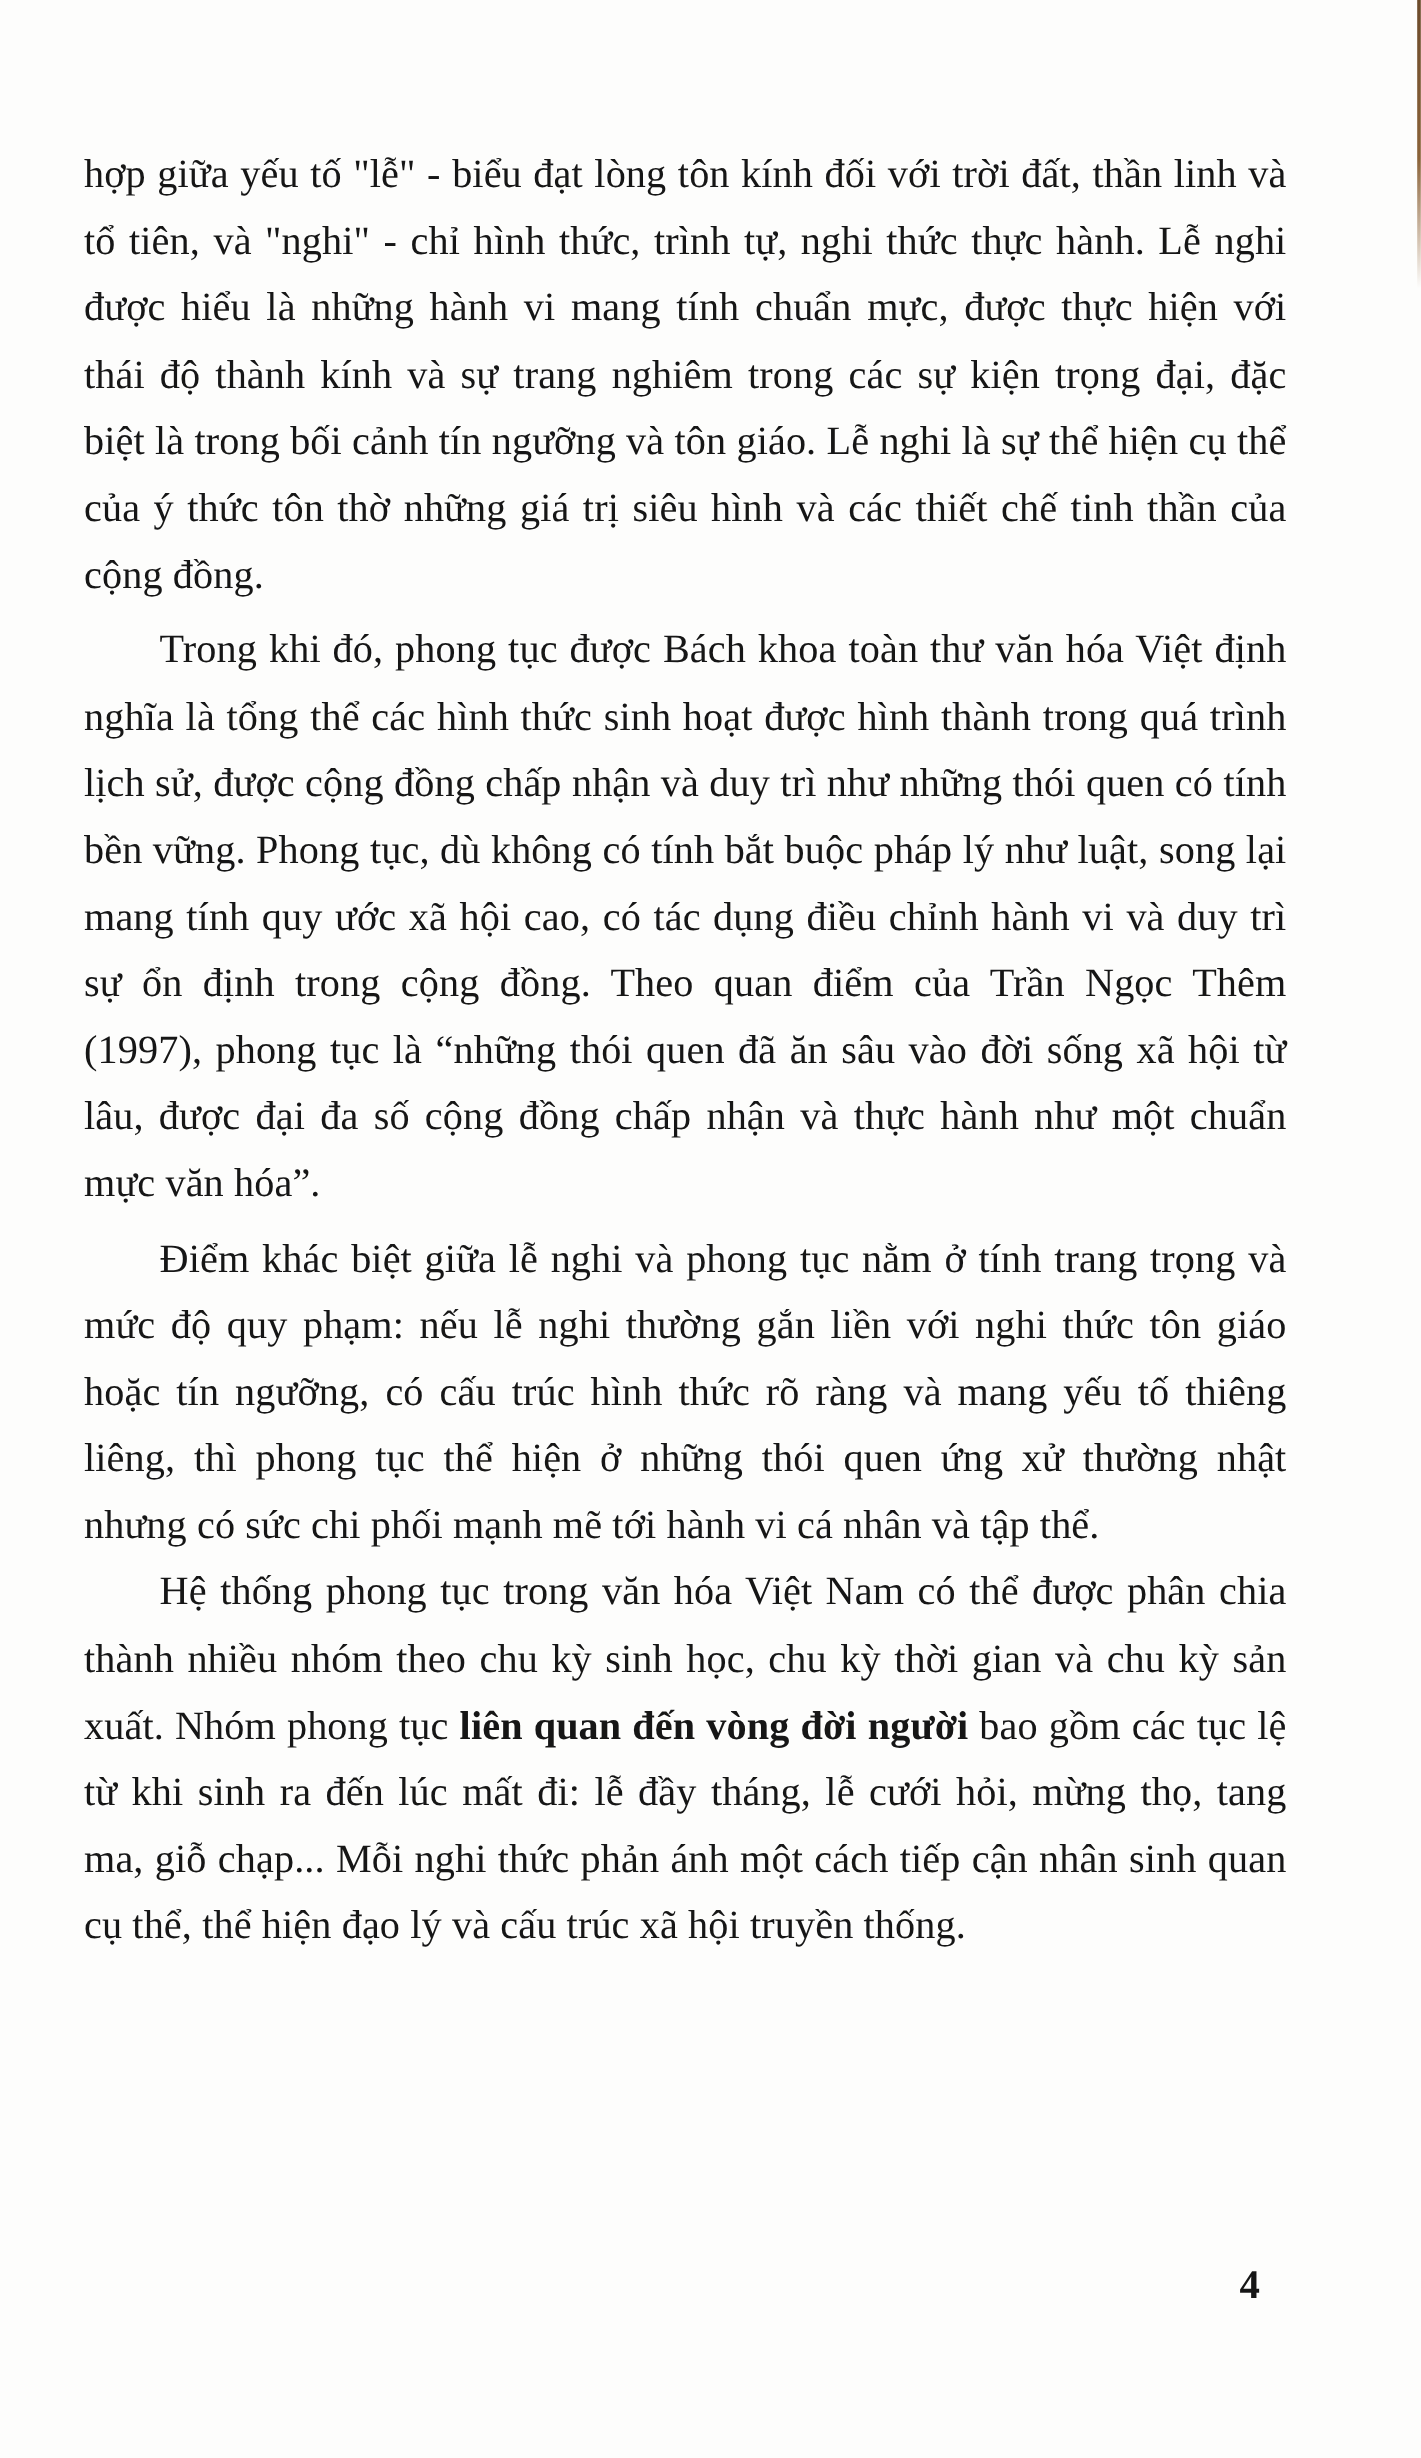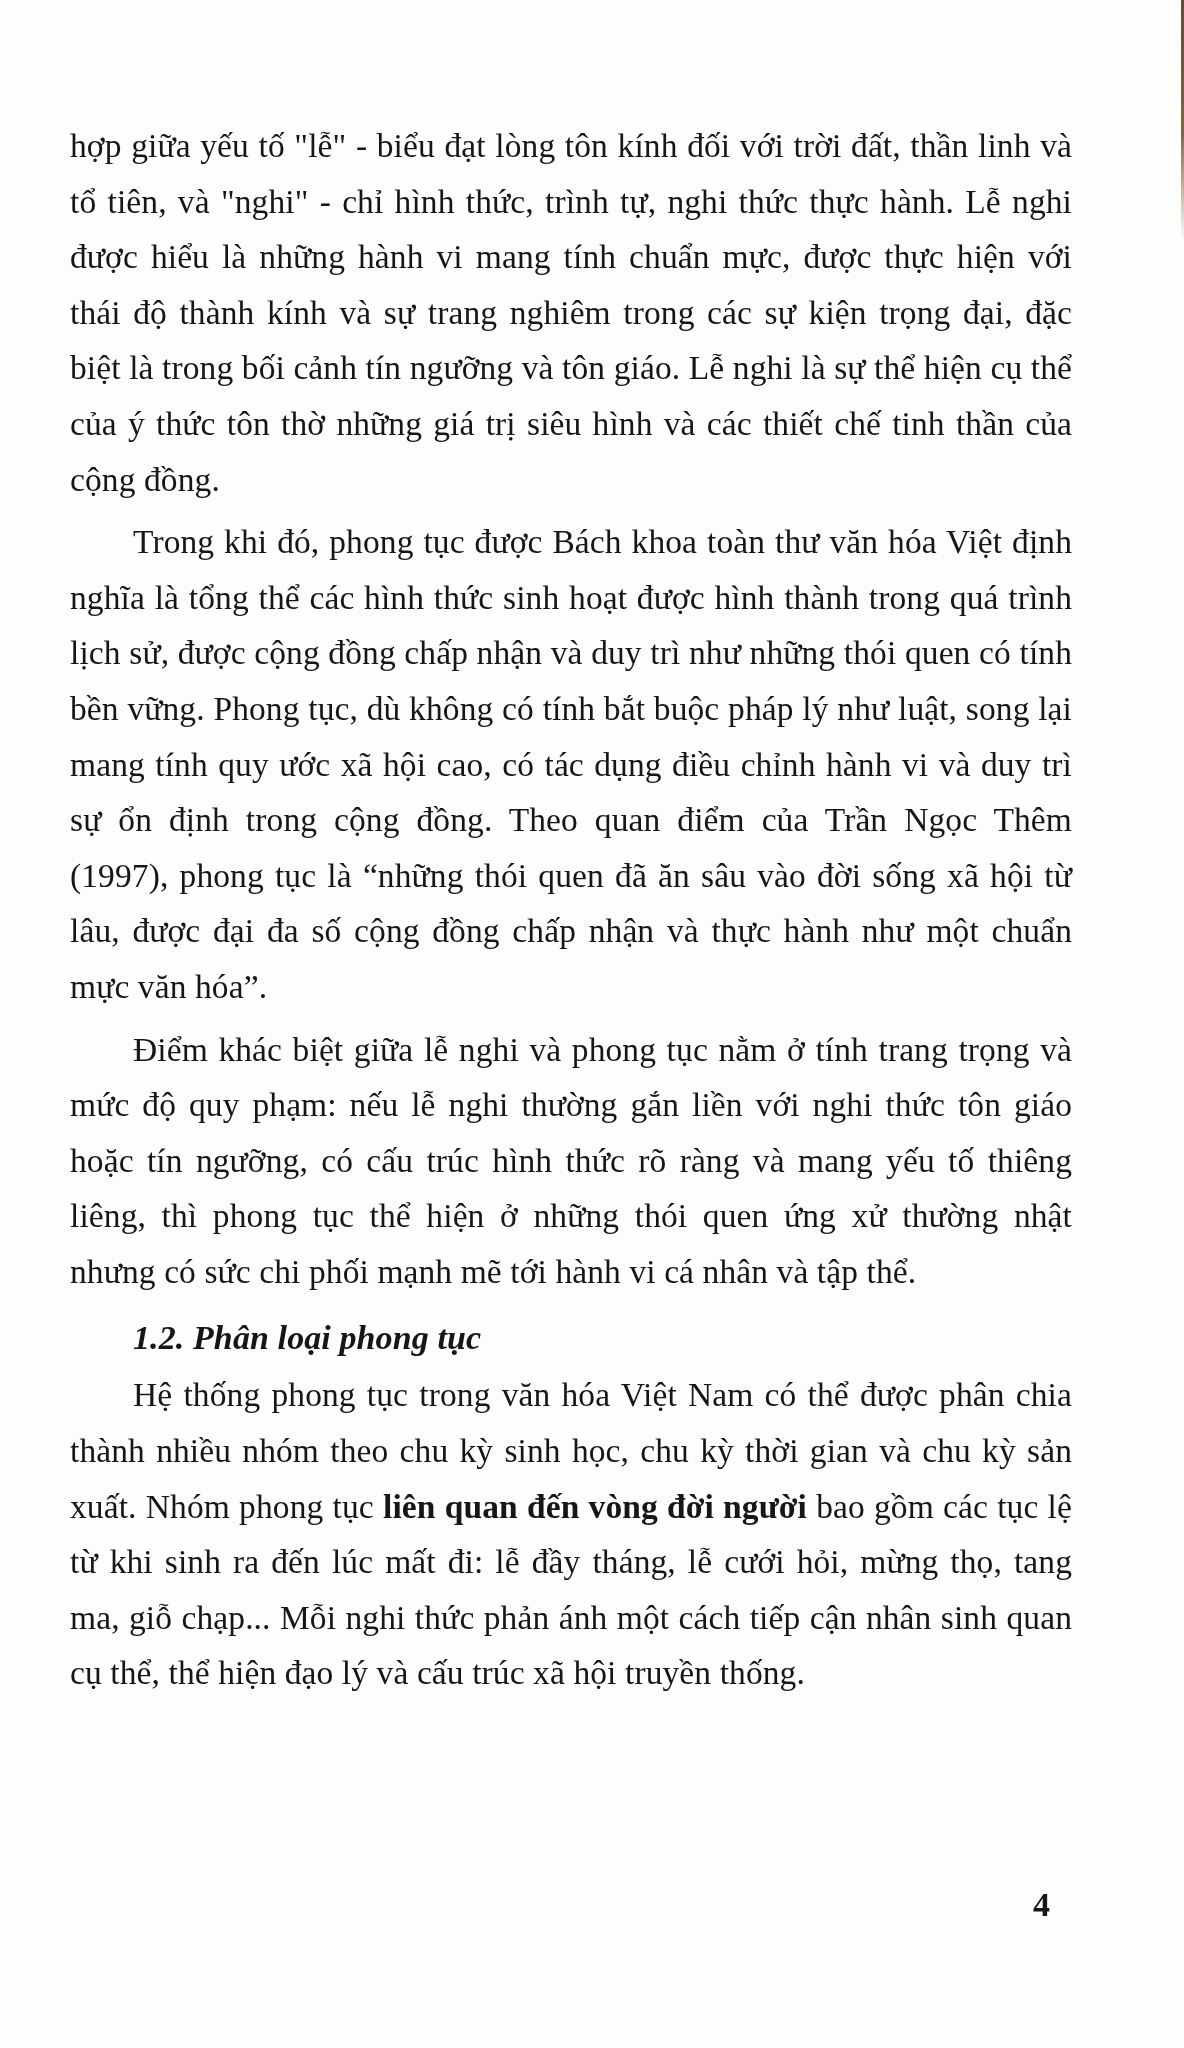--- a/index.html
+++ b/index.html
@@ -66,17 +66,16 @@
 </style>
 </head>
 <body>
 
 <div class="page-edge"></div>
 
 <div class="text-block">
   <p>hợp giữa yếu tố "lễ" - biểu đạt lòng tôn kính đối với trời đất, thần linh và tổ tiên, và "nghi" - chỉ hình thức, trình tự, nghi thức thực hành. Lễ nghi được hiểu là những hành vi mang tính chuẩn mực, được thực hiện với thái độ thành kính và sự trang nghiêm trong các sự kiện trọng đại, đặc biệt là trong bối cảnh tín ngưỡng và tôn giáo. Lễ nghi là sự thể hiện cụ thể của ý thức tôn thờ những giá trị siêu hình và các thiết chế tinh thần của cộng đồng.</p>
   <p class="indent gap">Trong khi đó, phong tục được Bách khoa toàn thư văn hóa Việt định nghĩa là tổng thể các hình thức sinh hoạt được hình thành trong quá trình lịch sử, được cộng đồng chấp nhận và duy trì như những thói quen có tính bền vững. Phong tục, dù không có tính bắt buộc pháp lý như luật, song lại mang tính quy ước xã hội cao, có tác dụng điều chỉnh hành vi và duy trì sự ổn định trong cộng đồng. Theo quan điểm của Trần Ngọc Thêm (1997), phong tục là “những thói quen đã ăn sâu vào đời sống xã hội từ lâu, được đại đa số cộng đồng chấp nhận và thực hành như một chuẩn mực văn hóa”.</p>
   <p class="indent gap">Điểm khác biệt giữa lễ nghi và phong tục nằm ở tính trang trọng và mức độ quy phạm: nếu lễ nghi thường gắn liền với nghi thức tôn giáo hoặc tín ngưỡng, có cấu trúc hình thức rõ ràng và mang yếu tố thiêng liêng, thì phong tục thể hiện ở những thói quen ứng xử thường nhật nhưng có sức chi phối mạnh mẽ tới hành vi cá nhân và tập thể.</p>
-  <h2 class="heading">1.2. Phân loại phong tục</h2>
   <p class="indent"><span>Hệ thống phong tục trong văn hóa Việt Nam có thể được phân chia thành nhiều nhóm theo chu kỳ sinh học, chu kỳ thời gian và chu kỳ sản xuất. Nhóm phong tục </span><span class="bold">liên quan đến vòng đời người</span><span> bao gồm các tục lệ từ khi sinh ra đến lúc mất đi: lễ đầy tháng, lễ cưới hỏi, mừng thọ, tang ma, giỗ chạp... Mỗi nghi thức phản ánh một cách tiếp cận nhân sinh quan cụ thể, thể hiện đạo lý và cấu trúc xã hội truyền thống.</span></p>
 </div>
 
 <div class="page-number">4</div>
 
 </body></html>

